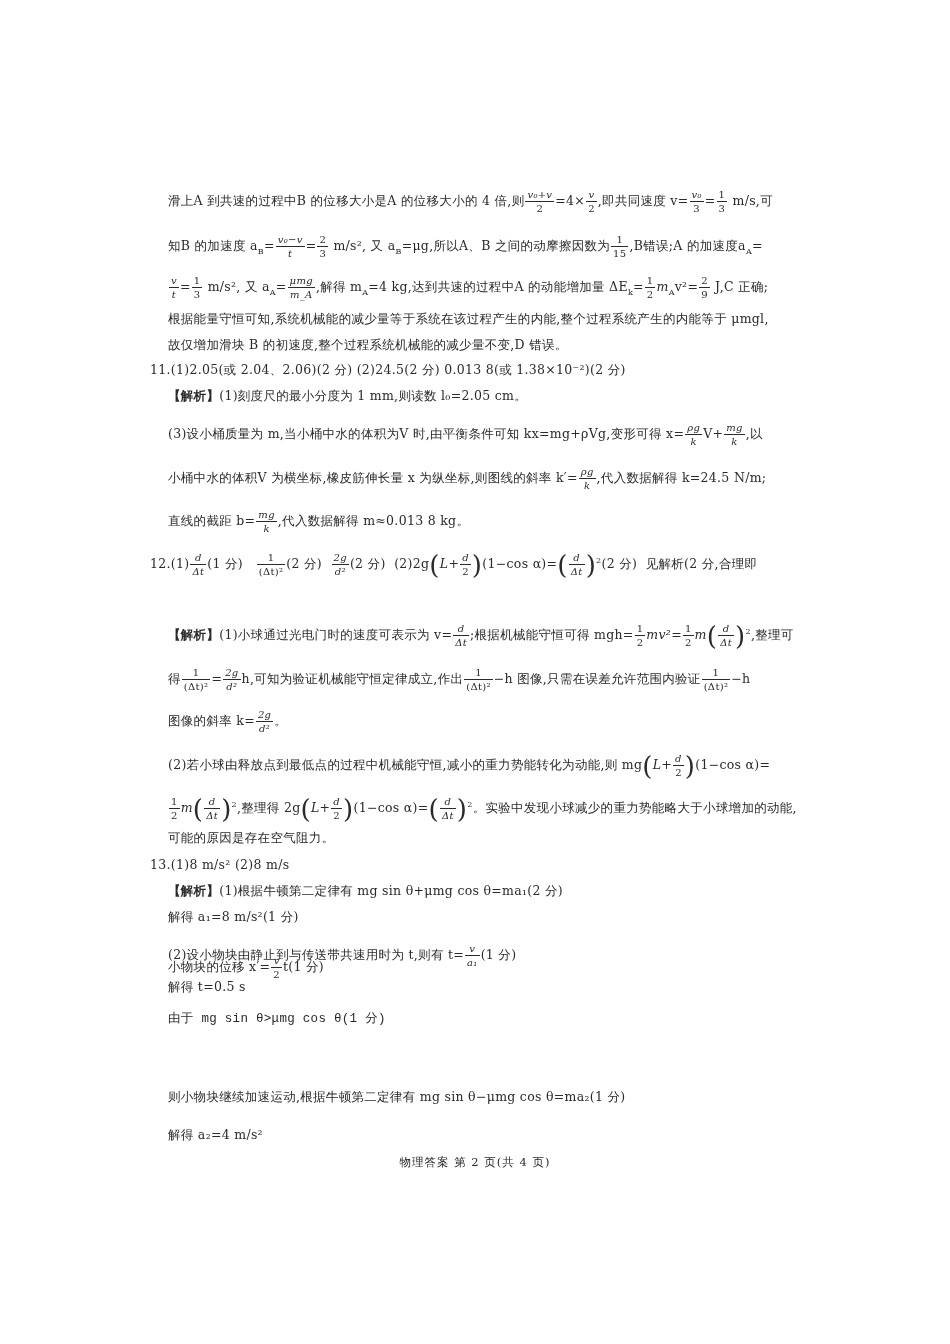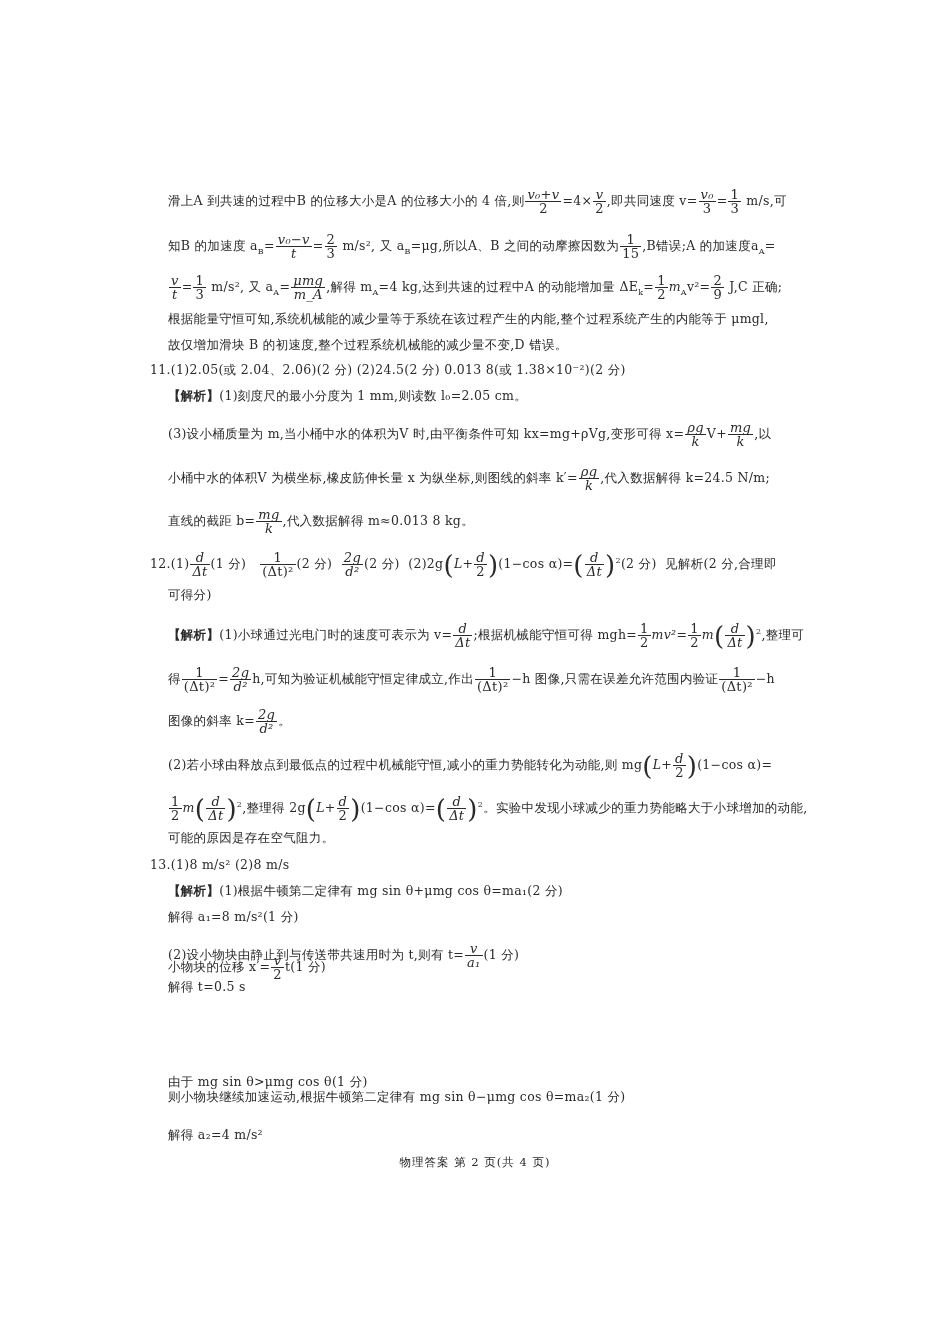--- a/index.html
+++ b/index.html
@@ -11,21 +11,21 @@
   .page { position: absolute; left: 0; top: 0; width: 950px; height: 1008px; }
   .line {
     position: absolute; left: 168px; width: 634px;
     white-space: nowrap; line-height: 18px; letter-spacing: 0.3px;
   }
   .line.num { left: 150px; }
   .i { font-style: italic; }
   .b { font-weight: bold; }
   .frac {
     display: inline-block; vertical-align: middle; text-align: center;
-    font-size: 13px; line-height: 13px; margin: 0 1px;
+    font-size: 10px; line-height: 13px; margin: 0 1px;
   }
   .frac .n { display: block; border-bottom: 1px solid #2a2a2a; padding: 0 2px; }
   .frac .d { display: block; padding: 0 2px; }
   .sup { font-size: 8px; vertical-align: super; }
   .sub { font-size: 8px; vertical-align: sub; }
   .paren { font-size: 26px; vertical-align: middle; line-height: 18px; font-weight: 200; }
   .footer {
     position: absolute; top: 1155px; left: 0; width: 950px; text-align: center;
     font-size: 11.5px; letter-spacing: 1px;
   }
@@ -60,21 +60,20 @@
   <div class="line" style="top:465px;">
     <span>小桶中水的体积V 为横坐标,橡皮筋伸长量 x 为纵坐标,则图线的斜率 k′=</span><span class="frac"><span class="n i">ρg</span><span class="d i">k</span></span><span>,代入数据解得 k=24.5 N/m;</span>
   </div>
   <div class="line" style="top:508px;">
     <span>直线的截距 b=</span><span class="frac"><span class="n i">mg</span><span class="d i">k</span></span><span>,代入数据解得 m≈0.013 8 kg。</span>
   </div>
 
   <div class="line num" style="top:551px;">
     <span>12.(1)</span><span class="frac"><span class="n i">d</span><span class="d i">Δt</span></span><span>(1 分)</span>&nbsp;&nbsp;&nbsp;<span class="frac"><span class="n">1</span><span class="d">(Δt)²</span></span><span>(2 分)</span>&nbsp;&nbsp;<span class="frac"><span class="n i">2g</span><span class="d i">d²</span></span><span>(2 分)</span>&nbsp;&nbsp;<span>(2)2g</span><span class="paren">(</span><span class="i">L+</span><span class="frac"><span class="n i">d</span><span class="d">2</span></span><span class="paren">)</span><span>(1−cos α)=</span><span class="paren">(</span><span class="frac"><span class="n i">d</span><span class="d i">Δt</span></span><span class="paren">)</span><span class="sup">2</span><span>(2 分)</span>&nbsp;&nbsp;<span>见解析(2 分,合理即</span>
   </div>
-  <div class="line" style="top:586px;">可得分)</div>
 
   <div class="line" style="top:622px;">
     <span class="b">【解析】</span><span>(1)小球通过光电门时的速度可表示为 v=</span><span class="frac"><span class="n i">d</span><span class="d i">Δt</span></span><span>;根据机械能守恒可得 mgh=</span><span class="frac"><span class="n">1</span><span class="d">2</span></span><span class="i">mv²=</span><span class="frac"><span class="n">1</span><span class="d">2</span></span><span class="i">m</span><span class="paren">(</span><span class="frac"><span class="n i">d</span><span class="d i">Δt</span></span><span class="paren">)</span><span class="sup">2</span><span>,整理可</span>
   </div>
 
   <div class="line" style="top:666px;">
     <span>得</span><span class="frac"><span class="n">1</span><span class="d">(Δt)²</span></span><span>=</span><span class="frac"><span class="n i">2g</span><span class="d i">d²</span></span><span>h,可知为验证机械能守恒定律成立,作出</span><span class="frac"><span class="n">1</span><span class="d">(Δt)²</span></span><span>−h 图像,只需在误差允许范围内验证</span><span class="frac"><span class="n">1</span><span class="d">(Δt)²</span></span><span>−h</span>
   </div>
 
   <div class="line" style="top:708px;">
@@ -96,18 +95,18 @@
     <span class="b">【解析】</span><span>(1)根据牛顿第二定律有 mg sin θ+μmg cos θ=ma₁(2 分)</span>
   </div>
   <div class="line" style="top:908px;">解得 a₁=8 m/s²(1 分)</div>
   <div class="line" style="top:942px;">
     <span>(2)设小物块由静止到与传送带共速用时为 t,则有 t=</span><span class="frac"><span class="n i">v</span><span class="d i">a₁</span></span><span>(1 分)</span>
   </div>
   <div class="line" style="top:978px;">解得 t=0.5 s</div>
   <div class="line" style="top:954px;">
     <span>小物块的位移 x′=</span><span class="frac"><span class="n i">v</span><span class="d">2</span></span><span>t(1 分)</span>
   </div>
-  <div class="line" style="top:1073px;">由于 mg sin θ&gt;μmg cos θ(1 分)</div>
+  <div class="line" style="top:1010px;font-family:Liberation Mono, monospace;">由于 mg sin θ&gt;μmg cos θ(1 分)</div>
   <div class="line" style="top:1088px;">则小物块继续加速运动,根据牛顿第二定律有 mg sin θ−μmg cos θ=ma₂(1 分)</div>
   <div class="line" style="top:1126px;">解得 a₂=4 m/s²</div>
 
   <div class="footer">物理答案 第 2 页(共 4 页)</div>
 </div>
 
 </body></html>

